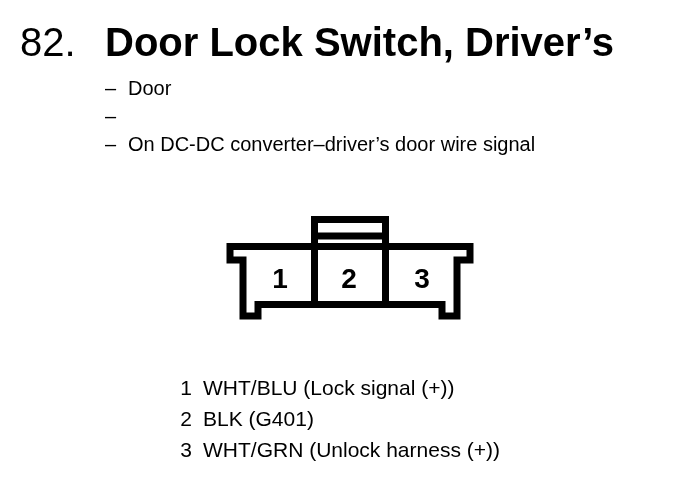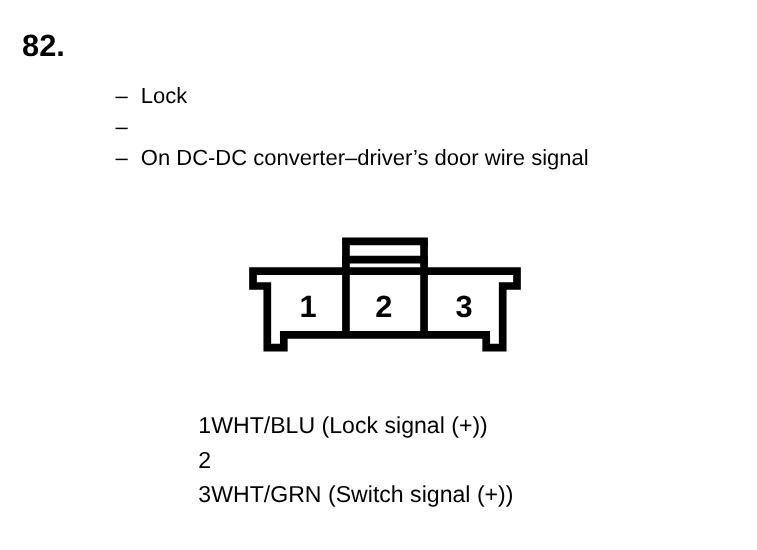--- a/index.html
+++ b/index.html
@@ -8,47 +8,48 @@
     width: 688px; height: 500px;
     background: #ffffff;
     color: #000000;
     font-family: "Liberation Sans", sans-serif;
     position: relative;
     overflow: hidden;
   }
   .page { position: absolute; inset: 0; }
 
   .header { position: absolute; left: 20px; top: 22px; display: flex; align-items: baseline; }
-  .header .num   { display: inline-block; width: 85px; font-size: 28px; font-weight: 700; line-height: 40px; }
+  .header .num   { display: inline-block; width: 85px; font-size: 40px; font-weight: 400; line-height: 40px; }
   .header .title { font-size: 40px; font-weight: 700; line-height: 40px; white-space: nowrap; }
 
   .notes { position: absolute; left: 105px; top: 74px; font-size: 20px; line-height: 28px; }
   .note-row  { display: flex; white-space: nowrap; }
   .note-bullet { flex: 0 0 23px; }
 
   .connector-svg { position: absolute; left: 200px; top: 200px; }
 
   .legend { position: absolute; left: 176px; top: 372px; font-size: 21px; line-height: 31px; }
   .legend-row  { display: flex; white-space: nowrap; }
   .legend-pin  { flex: 0 0 16px; text-align: right; }
-  .legend-desc { }
+  .legend-desc { margin-left: 11px; }
 </style>
 </head>
 <body>
 
 <div class="page">
 
   <div class="header">
     <span class="num">82.</span>
+    <span class="title">Door Lock Switch, Driver’s</span>
   </div>
 
   <div class="notes">
     <div class="note-row">
       <span class="note-bullet">–</span>
-      <span class="note-text">Lock</span>
+      <span class="note-text">Door</span>
     </div>
     <div class="note-row">
       <span class="note-bullet">–</span>
     </div>
     <div class="note-row">
       <span class="note-bullet">–</span>
       <span class="note-text">On DC-DC converter–driver’s door wire signal</span>
     </div>
   </div>
 
@@ -65,20 +66,21 @@
     </g>
   </svg>
 
   <div class="legend">
     <div class="legend-row">
       <span class="legend-pin">1</span>
       <span class="legend-desc">WHT/BLU (Lock signal (+))</span>
     </div>
     <div class="legend-row">
       <span class="legend-pin">2</span>
+      <span class="legend-desc">BLK (G401)</span>
     </div>
     <div class="legend-row">
       <span class="legend-pin">3</span>
-      <span class="legend-desc">WHT/GRN (Switch signal (+))</span>
+      <span class="legend-desc">WHT/GRN (Unlock harness (+))</span>
     </div>
   </div>
 
 </div>
 
 </body></html>

